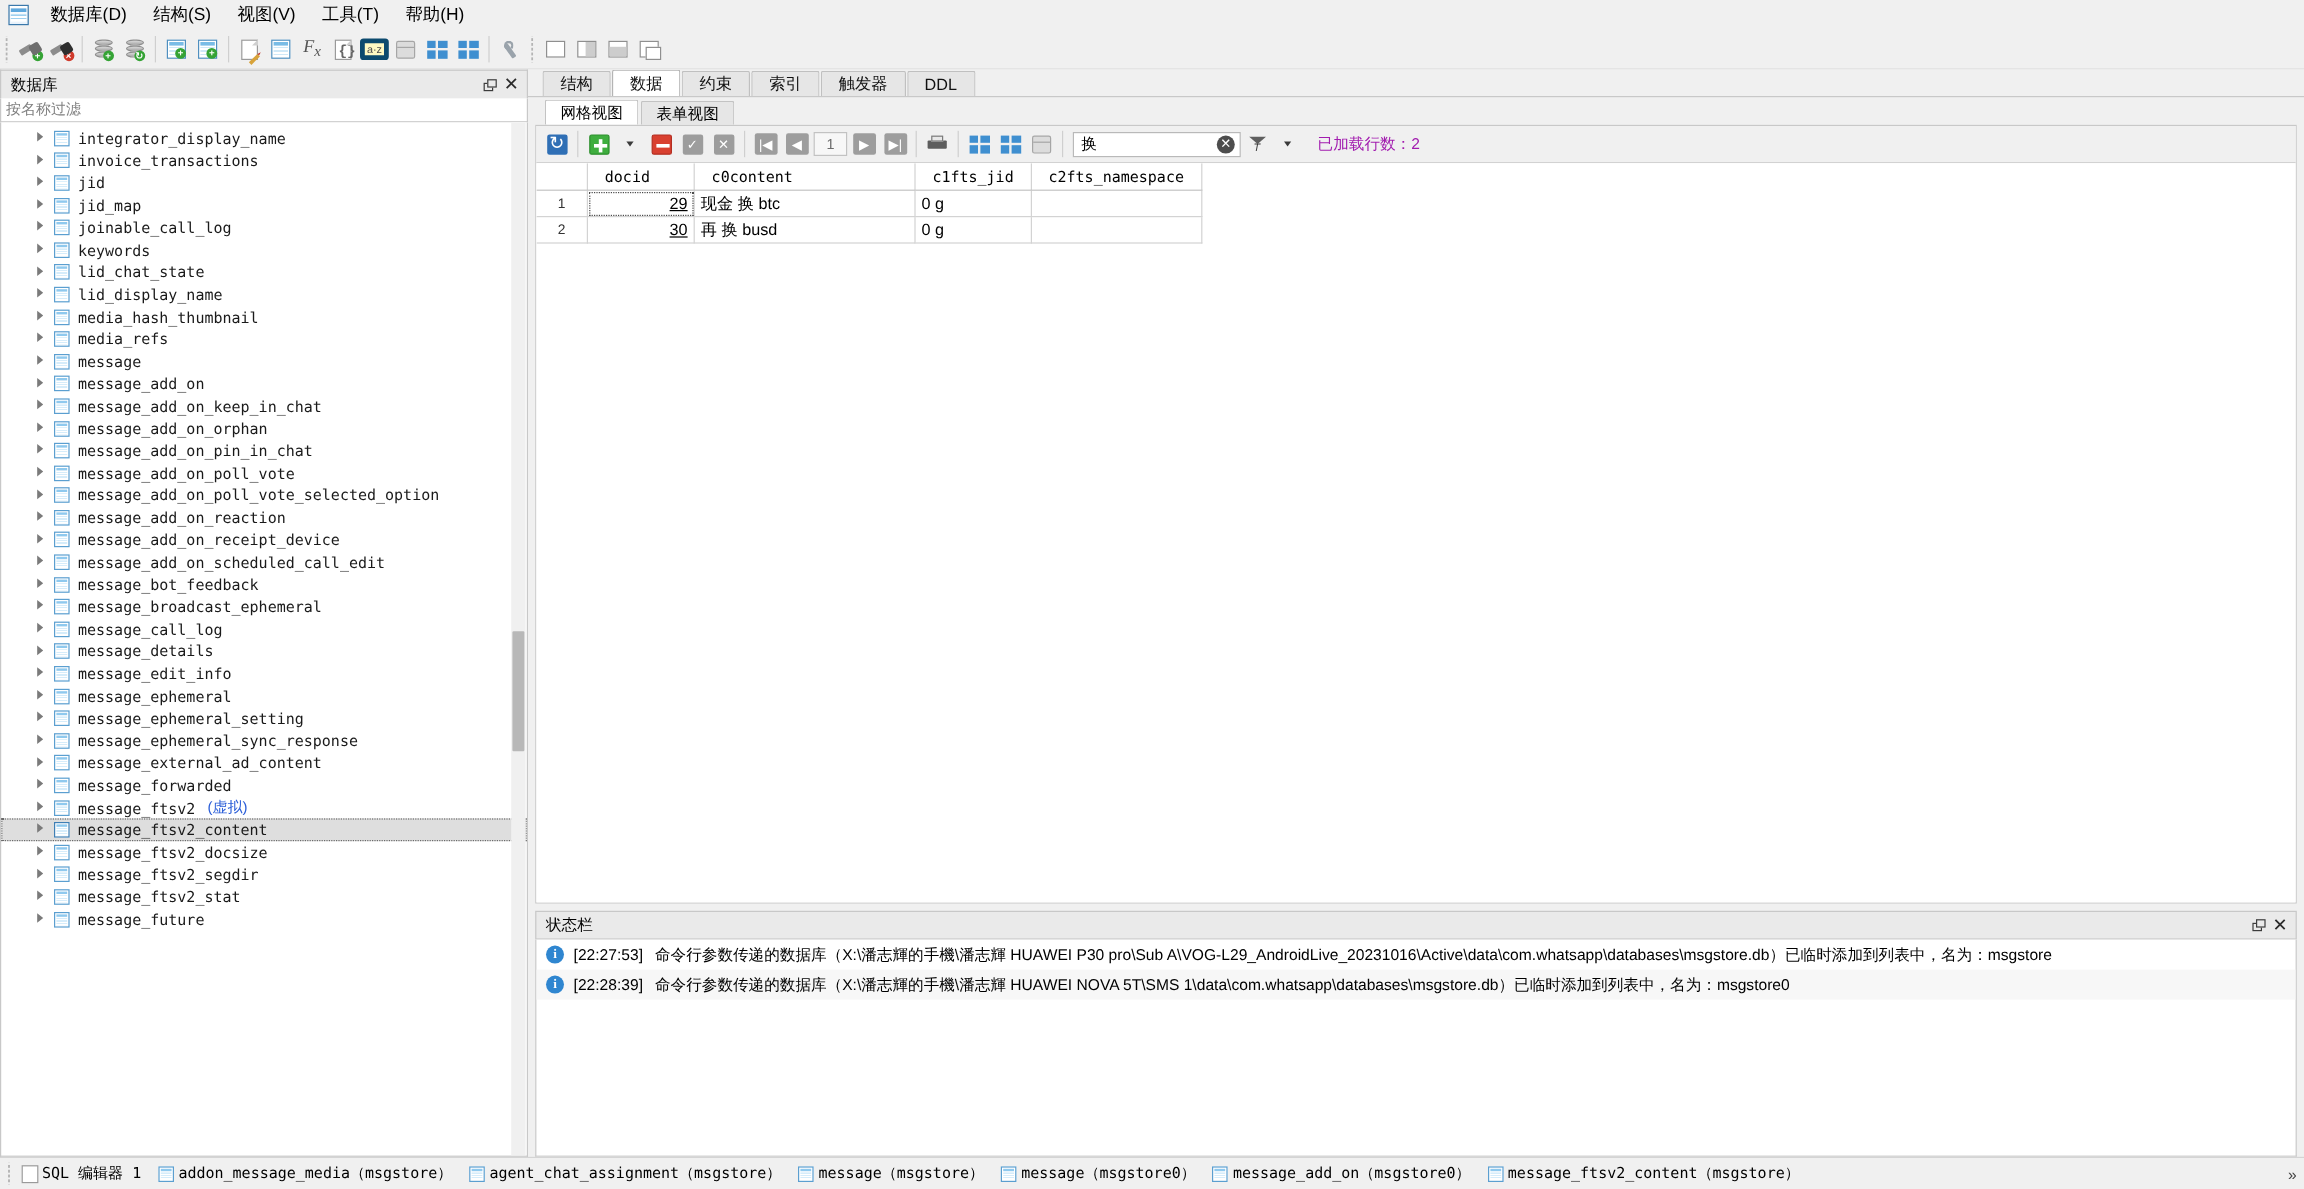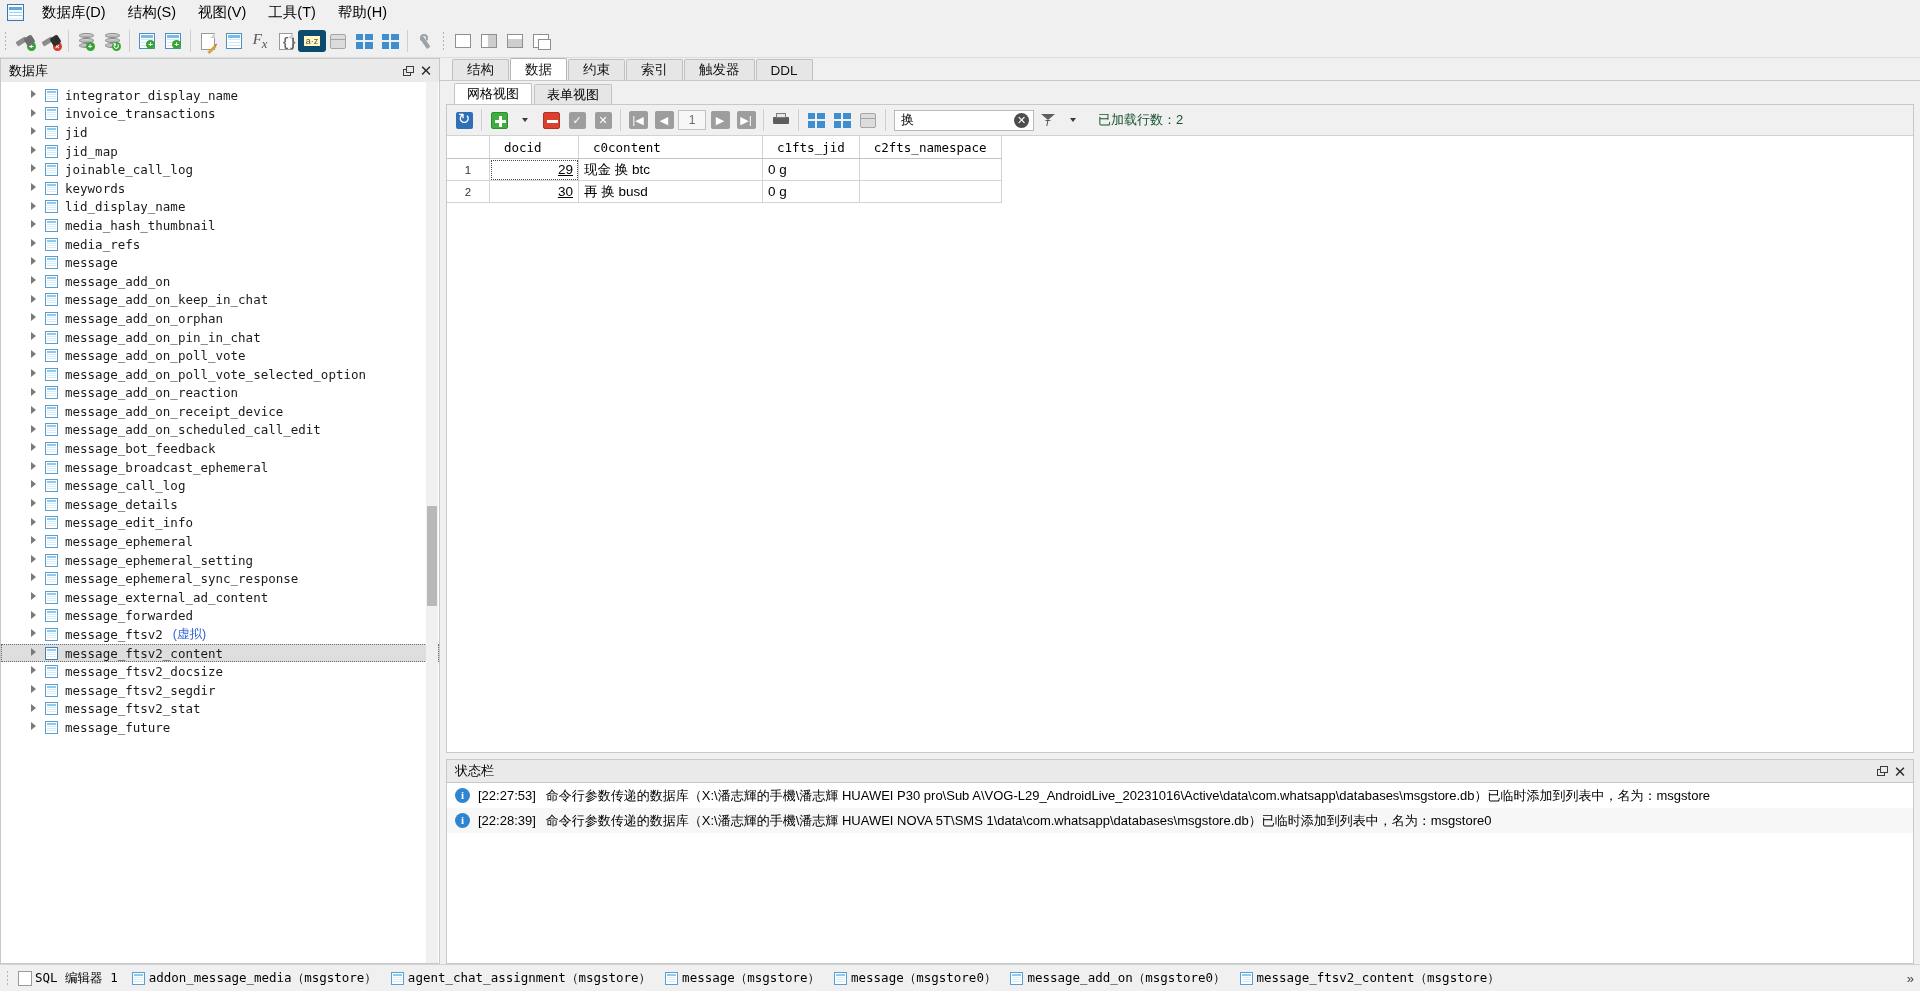--- a/index.html
+++ b/index.html
@@ -52,21 +52,21 @@
      background:repeating-linear-gradient(#cfe8f7 0 1px,#fff 1px 3px);}
   .ic-doc{width:14px;height:17px;background:#fff;border:1px solid #9a9a9a;box-sizing:border-box;}
   .ic-doc::after{content:"";position:absolute;right:-1px;top:-1px;border-width:0 0 5px 5px;
      border-style:solid;border-color:transparent transparent #cfcfcf transparent;}
   .pencil{position:absolute;right:-3px;bottom:-2px;width:10px;height:3px;background:#d8a33a;
      transform:rotate(-45deg);}
   .pencil::after{content:"";position:absolute;right:-3px;top:0;border-width:1.5px 0 1.5px 3px;
      border-style:solid;border-color:transparent transparent transparent #c0392b;}
   .fx{font-family:"Liberation Serif",serif;font-size:15px;color:#555;font-style:italic;}
   .codeic{font-family:"Liberation Mono",monospace;font-size:12px;color:#666;}
-  .azic{font-size:9px;border:6px solid #0c4a6e;border-radius:3px;padding:0 2px;color:#4d4d4d;background:#fef9c3;}
+  .azic{font-size:9px;border:4px solid #0c4a6e;border-radius:3px;padding:0 2px;color:#4d4d4d;background:#fef9c3;}
   .ic-box{width:16px;height:15px;background:#dcdcdc;border:1px solid #a6a6a6;box-sizing:border-box;
      border-radius:2px;}
   .ic-box::before{content:"";position:absolute;left:0;top:4px;right:0;height:1px;background:#a6a6a6;}
   .bluegrid{width:17px;height:15px;display:grid;grid-template-columns:1fr 1fr;grid-template-rows:1fr 1fr;gap:2px;}
   .bluegrid b{background:#3f8fd0;display:block;}
   .wrench{width:17px;height:17px;}
   .wrench::before{content:"";position:absolute;left:6px;top:3px;width:4px;height:13px;background:#9aa3ab;
      transform:rotate(-35deg);border-radius:1px;}
   .wrench::after{content:"";position:absolute;left:3px;top:1px;width:8px;height:8px;border:2.5px solid #9aa3ab;
      border-radius:50%;border-bottom-color:transparent;box-sizing:border-box;}
@@ -146,21 +146,21 @@
   .printer::after{content:"";position:absolute;left:4px;top:0;width:10px;height:5px;background:#e8e8e8;border:1px solid #7b7b7b;box-sizing:border-box;}
   .searchwrap{position:relative;margin-left:4px;}
   .searchinput{width:140px;height:21px;border:1px solid #b9b9b9;background:#fff;font-size:13px;
      padding:0 24px 0 6px;box-sizing:border-box;font-family:"Liberation Sans",sans-serif;outline:none;}
   .clearx{position:absolute;right:5px;top:3px;width:15px;height:15px;border-radius:50%;background:#4d4d4d;
      color:#fff;font-size:11px;line-height:15px;text-align:center;cursor:pointer;}
   .funnel{width:15px;height:15px;position:relative;}
   .funnel::before{content:"";position:absolute;left:1px;top:1px;border-style:solid;
      border-width:6px 7px 0 7px;border-color:#5f5f5f transparent transparent transparent;}
   .funnel::after{content:"T";position:absolute;left:5px;top:5px;font-size:9px;color:#3b3b3b;}
-  .loadinfo{font-size:13px;margin-left:12px;color:#14532d;white-space:nowrap;}
+  .loadinfo{font-size:13px;margin-left:12px;color:#a21caf;white-space:nowrap;}
 
   
   .datagrid{flex:1 1 auto;overflow:hidden;background:#fff;position:relative;}
   table.dg{border-collapse:collapse;font-size:13.5px;}
   table.dg th{background:#fff;border-right:1px solid #d3d3d3;border-bottom:1px solid #c4c4c4;
      font-weight:normal;text-align:left;padding:2px 14px;height:18px;color:#000;
      font-family:"DejaVu Sans Mono","Liberation Mono",monospace;font-size:12.5px;}
   table.dg td{border-right:1px solid #d3d3d3;border-bottom:1px solid #d3d3d3;padding:1px 5px;height:19px;}
   td.rowhdr{border-right:1px solid #d3d3d3;border-bottom:none;background:#fff;color:#333;
      font-size:11.5px;text-align:center;width:14px;padding:0 4px;}
@@ -326,20 +326,23 @@
   <div class="body">
 
     <div class="leftpanel">
       <div class="panel-title">
         <span class="t">数据库</span>
         <span class="panel-btn">
             <i class="undock"></i>
           </span>
         <span class="panel-btn xclose">✕</span>
       </div>
+      <div class="filterbox">
+        <span>按名称过滤</span>
+      </div>
       <div class="treewrap">
         <div class="tree" id="tree-root">
             <div class="trow">
               <span class="arrow"></span>
               <span class="tico"></span>
               <span class="tlabel">integrator_display_name</span>
             </div>
             <div class="trow">
               <span class="arrow"></span>
               <span class="tico"></span>
@@ -357,20 +360,25 @@
             </div>
             <div class="trow">
               <span class="arrow"></span>
               <span class="tico"></span>
               <span class="tlabel">joinable_call_log</span>
             </div>
             <div class="trow">
               <span class="arrow"></span>
               <span class="tico"></span>
               <span class="tlabel">keywords</span>
+            </div>
+            <div class="trow">
+              <span class="arrow"></span>
+              <span class="tico"></span>
+              <span class="tlabel">lid_chat_state</span>
             </div>
             <div class="trow">
               <span class="arrow"></span>
               <span class="tico"></span>
               <span class="tlabel">lid_display_name</span>
             </div>
             <div class="trow">
               <span class="arrow"></span>
               <span class="tico"></span>
               <span class="tlabel">media_hash_thumbnail</span>

